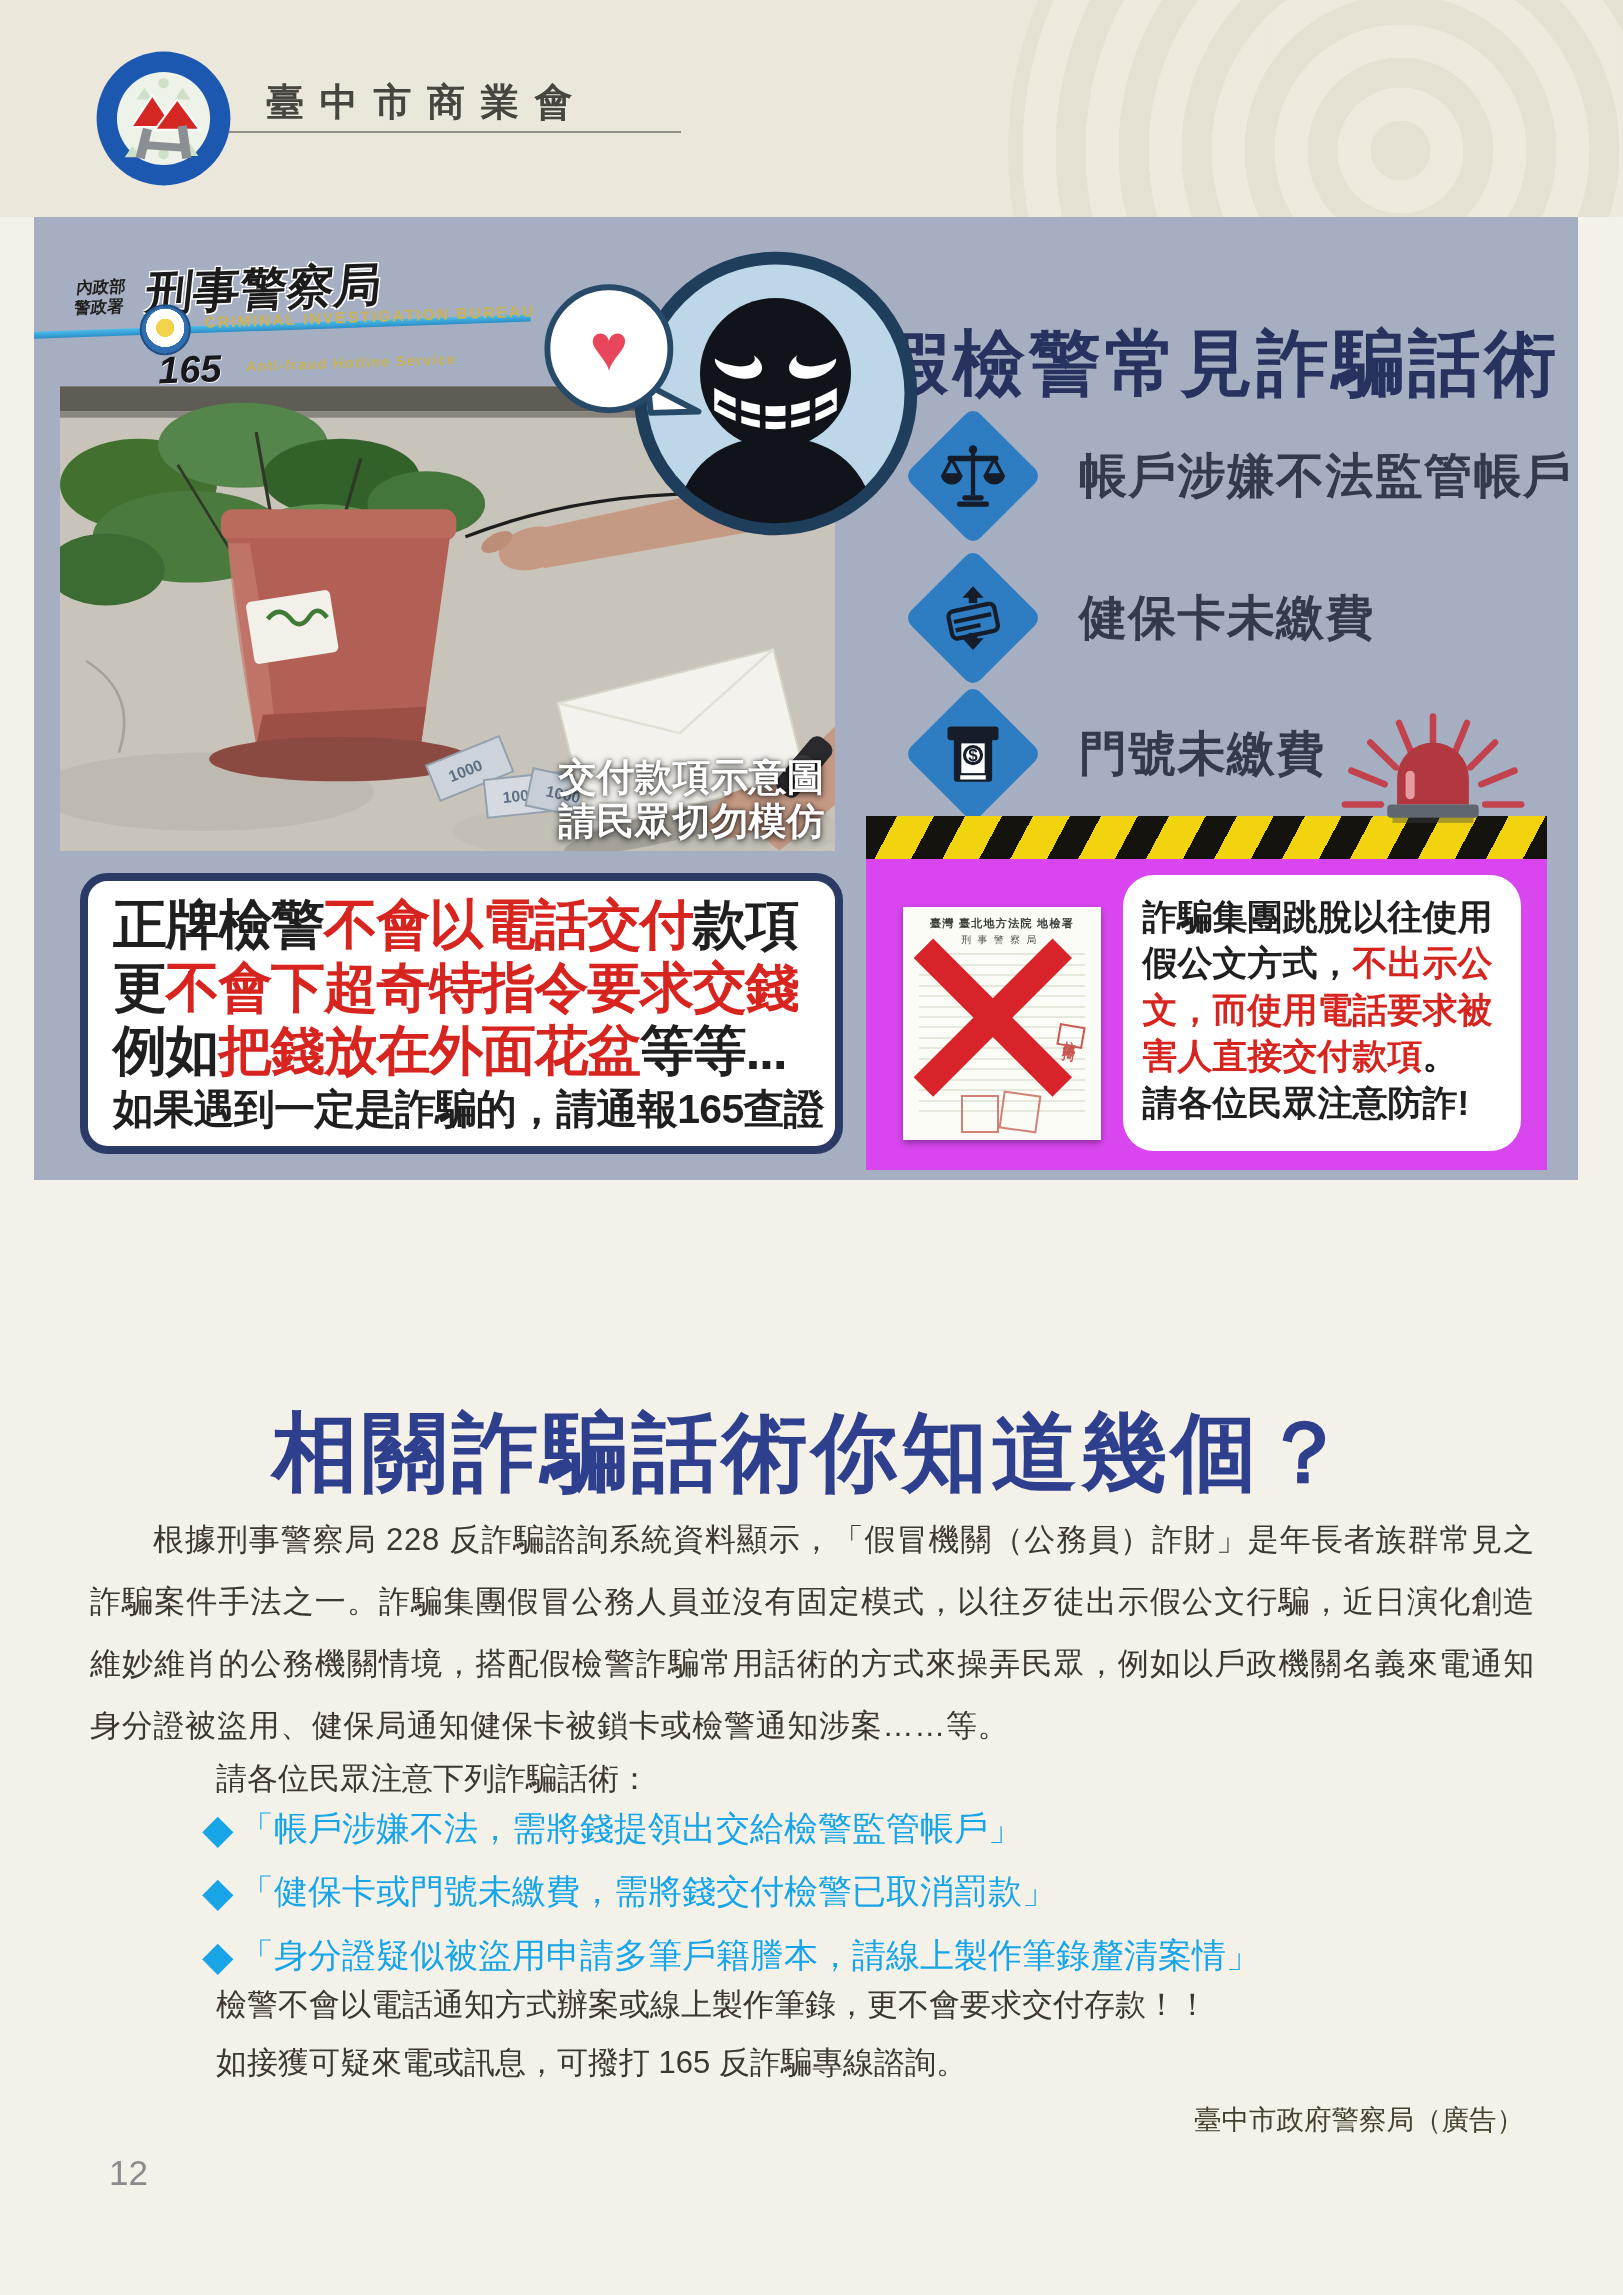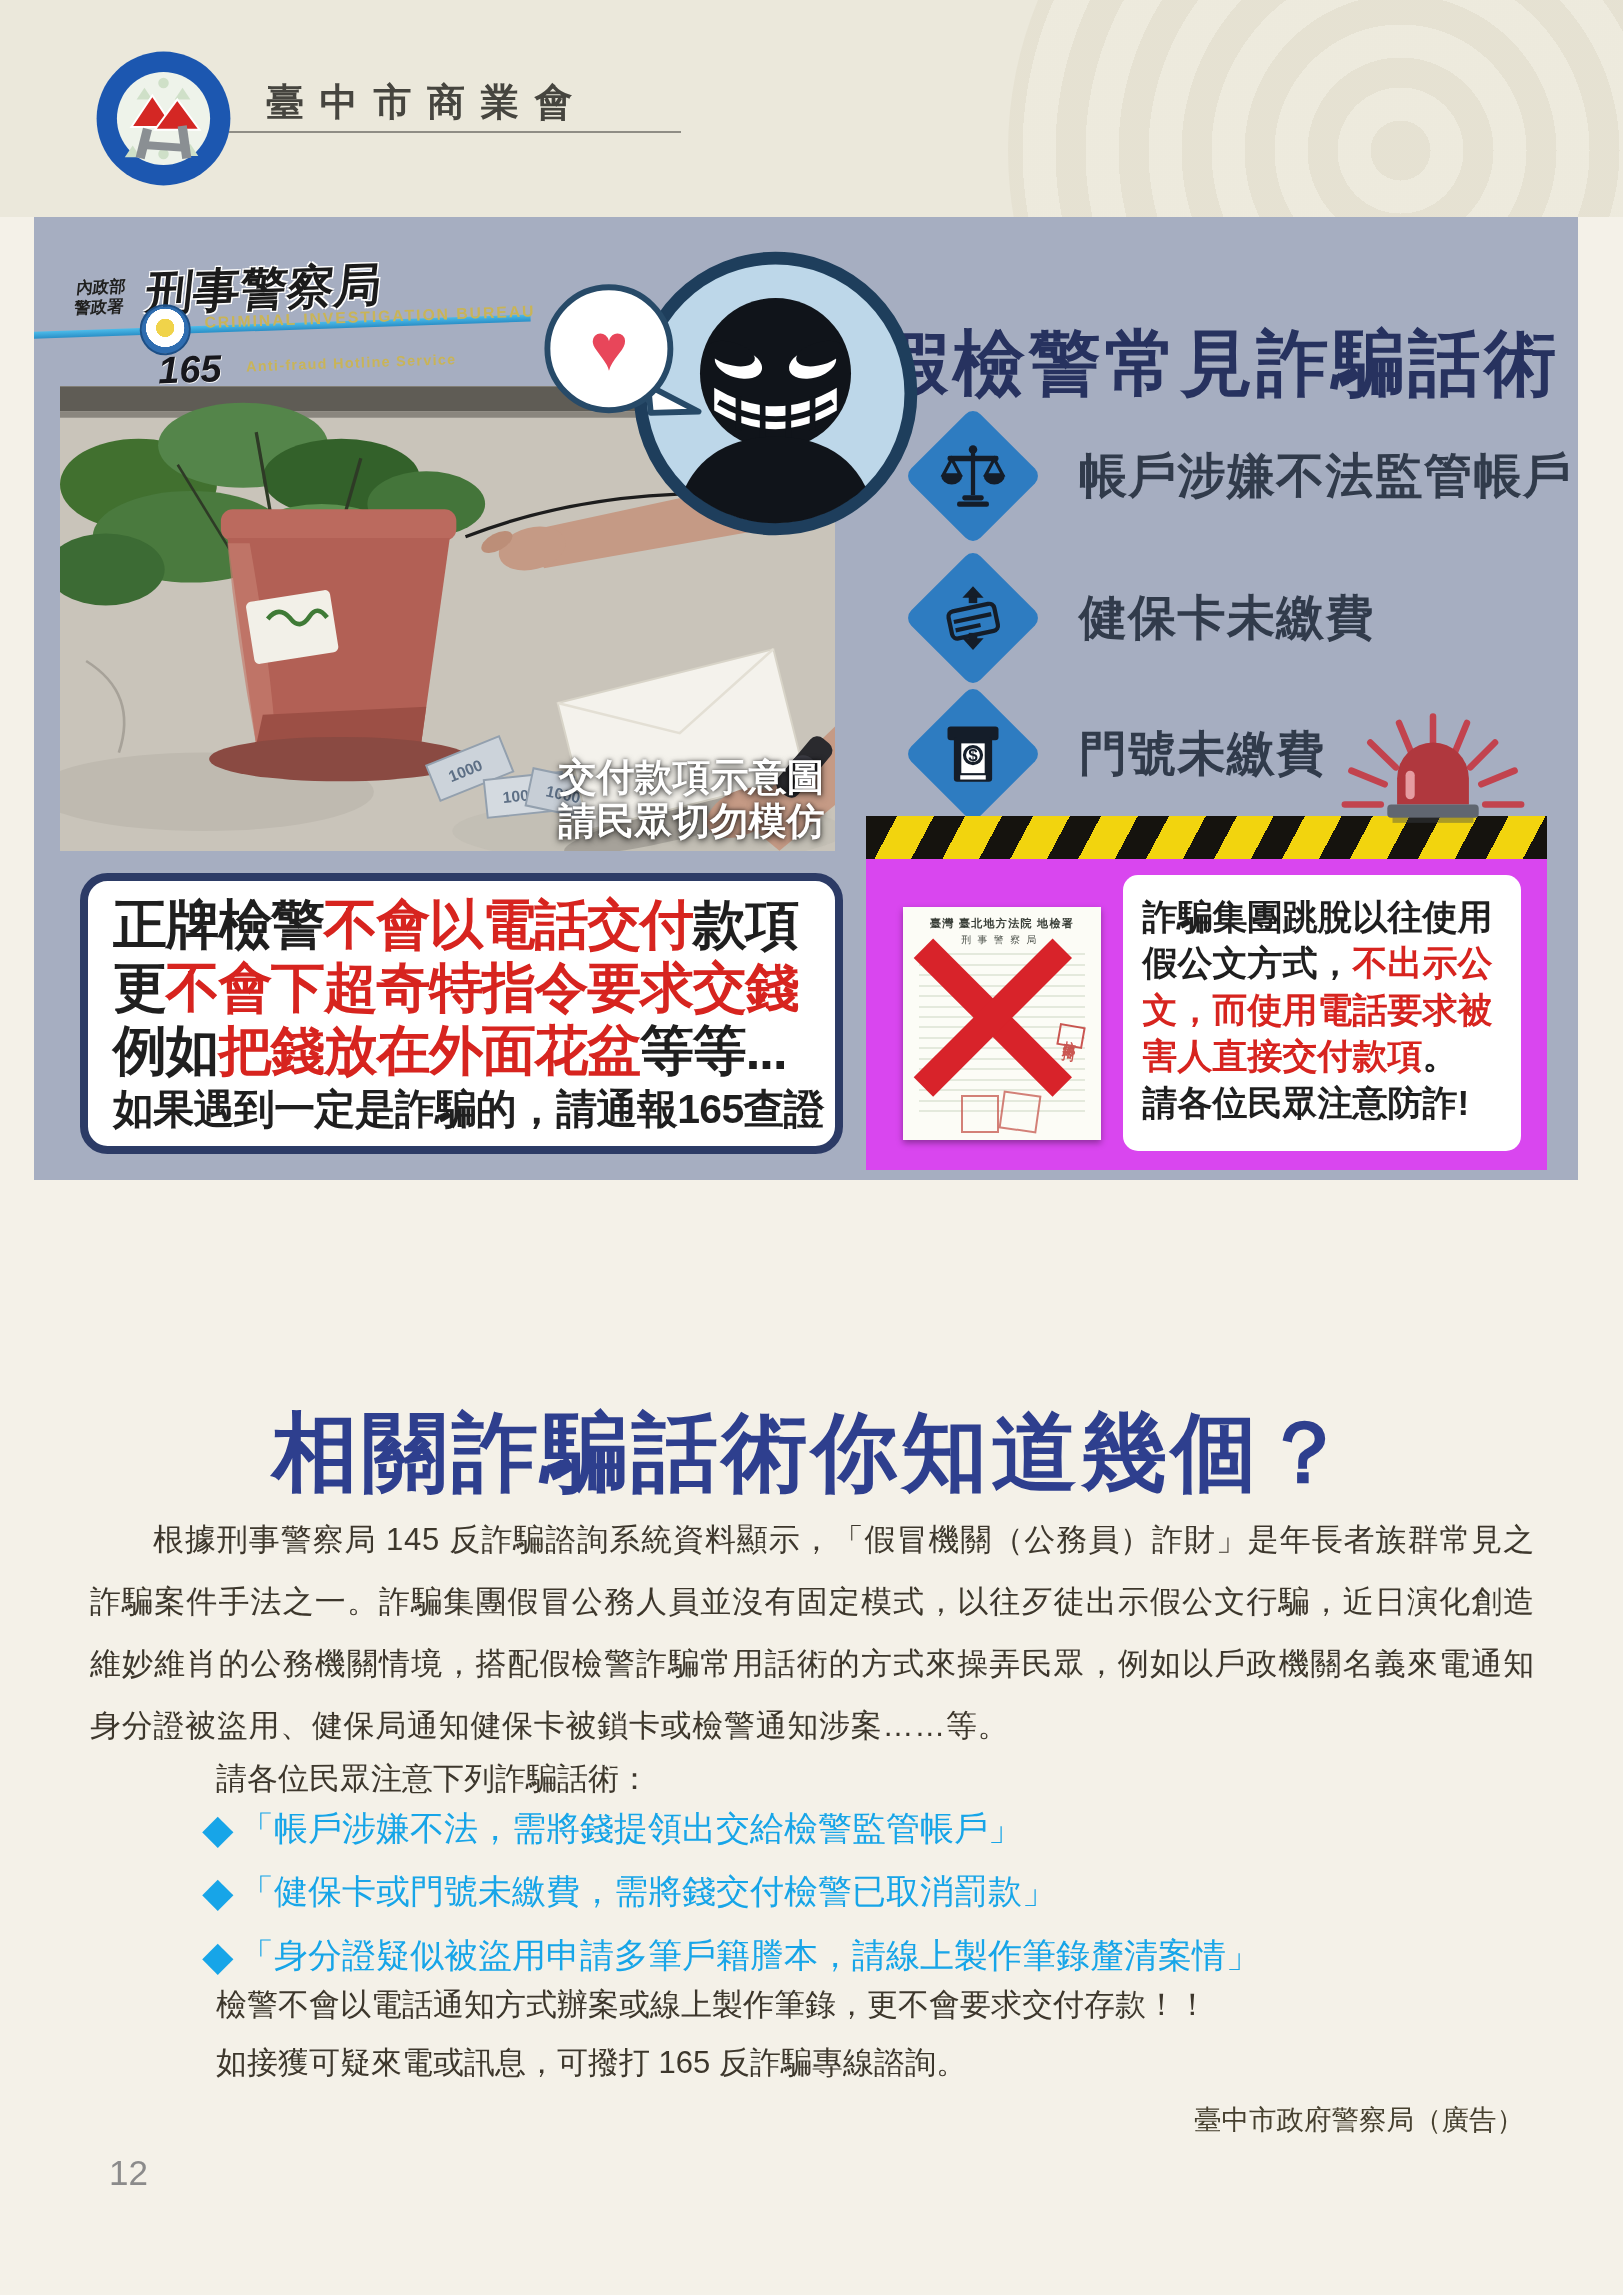--- a/index.html
+++ b/index.html
@@ -65,21 +65,21 @@
   .doc-sub{text-align:center;font-size:9.8px;color:#4a4f48;letter-spacing:6.5px;margin-top:2.6px;}
   .doc-rows{margin:6.5px auto 0 auto;width:84%;height:164px;
             background:repeating-linear-gradient(#e4e9dc 0 2px,transparent 2px 10.5px);}
   .doc-x{position:absolute;left:0;top:0;width:100%;height:100%;}
   .doc-stamp{position:absolute;right:17px;top:118px;border:2px solid #c23a35;color:#c23a35;font-size:12.4px;
              font-weight:bold;padding:3.9px 2.6px;writing-mode:vertical-rl;letter-spacing:2.6px;
              transform:rotate(10deg);opacity:.85;background:rgba(255,255,255,.4);}
   .doc-seal{position:absolute;border:2px solid #c86058;width:34px;height:34px;opacity:.8;}
   .seal1{left:58px;top:188px;} .seal2{left:98px;top:186px;transform:rotate(8deg);}
   .panel-box{position:absolute;left:257px;top:18.3px;width:398px;height:276px;background:#ffffff;
-             border-radius:15px;padding:18.3px 19.6px;box-sizing:border-box;}
+             border-radius:31px;padding:18.3px 19.6px;box-sizing:border-box;}
   .panel-line{font-size:35px;font-weight:900;line-height:1.33;white-space:nowrap;color:#1f1f1f;}
   
   .warning-box{position:absolute;left:46px;top:656px;width:763px;height:281px;background:#ffffff;
                border:8.5px solid #2c3b66;border-radius:27.5px;box-sizing:border-box;padding:11.8px 25px;}
   .warn-line{font-size:54px;font-weight:900;line-height:1.17;letter-spacing:-1.3px;white-space:nowrap;color:#1f1f1f;}
   .warn-line.small{font-size:41px;line-height:1.35;letter-spacing:-0.7px;}
   
   .article-title{position:absolute;left:0;width:1623px;text-align:center;font-size:86px;font-weight:900;
                  color:#2e3f8e;white-space:nowrap;}
   .t1{top:1254px;letter-spacing:13px;}
@@ -350,21 +350,21 @@
     <div class="warning-box">
       <div class="warn-line"><span style="color: rgb(31, 31, 31);">正牌檢警</span><span style="color: rgb(215, 36, 31);">不會以電話交付</span><span style="color: rgb(31, 31, 31);">款項</span></div>
       <div class="warn-line"><span style="color: rgb(31, 31, 31);">更</span><span style="color: rgb(215, 36, 31);">不會下超奇特指令要求交錢</span></div>
       <div class="warn-line"><span style="color: rgb(31, 31, 31);">例如</span><span style="color: rgb(215, 36, 31);">把錢放在外面花盆</span><span style="color: rgb(31, 31, 31);">等等...</span></div>
       <div class="warn-line small"><span style="color: rgb(31, 31, 31);">如果遇到一定是詐騙的，請通報165查證</span></div>
     </div>
   </div>
 
   <div class="article-title t2">相關詐騙話術你知道幾個？</div>
 
-  <div class="paragraph">根據刑事警察局 145 反詐騙諮詢系統資料顯示，「假冒機關（公務員）詐財」是年長者族群常見之詐騙案件手法之一。詐騙集團假冒公務人員並沒有固定模式，以往歹徒出示假公文行騙，近日演化創造維妙維肖的公務機關情境，搭配假檢警詐騙常用話術的方式來操弄民眾，例如以戶政機關名義來電通知身分證被盜用、健保局通知健保卡被鎖卡或檢警通知涉案……等。</div>
+  <div class="paragraph">根據刑事警察局 228 反詐騙諮詢系統資料顯示，「假冒機關（公務員）詐財」是年長者族群常見之詐騙案件手法之一。詐騙集團假冒公務人員並沒有固定模式，以往歹徒出示假公文行騙，近日演化創造維妙維肖的公務機關情境，搭配假檢警詐騙常用話術的方式來操弄民眾，例如以戶政機關名義來電通知身分證被盜用、健保局通知健保卡被鎖卡或檢警通知涉案……等。</div>
 
   <div class="list-intro">請各位民眾注意下列詐騙話術：</div>
 
   <div class="bullet b1">
     <span class="bdia">◆</span>
     <span>「帳戶涉嫌不法，需將錢提領出交給檢警監管帳戶」</span>
   </div>
   <div class="bullet b2">
     <span class="bdia">◆</span>
     <span>「健保卡或門號未繳費，需將錢交付檢警已取消罰款」</span>

